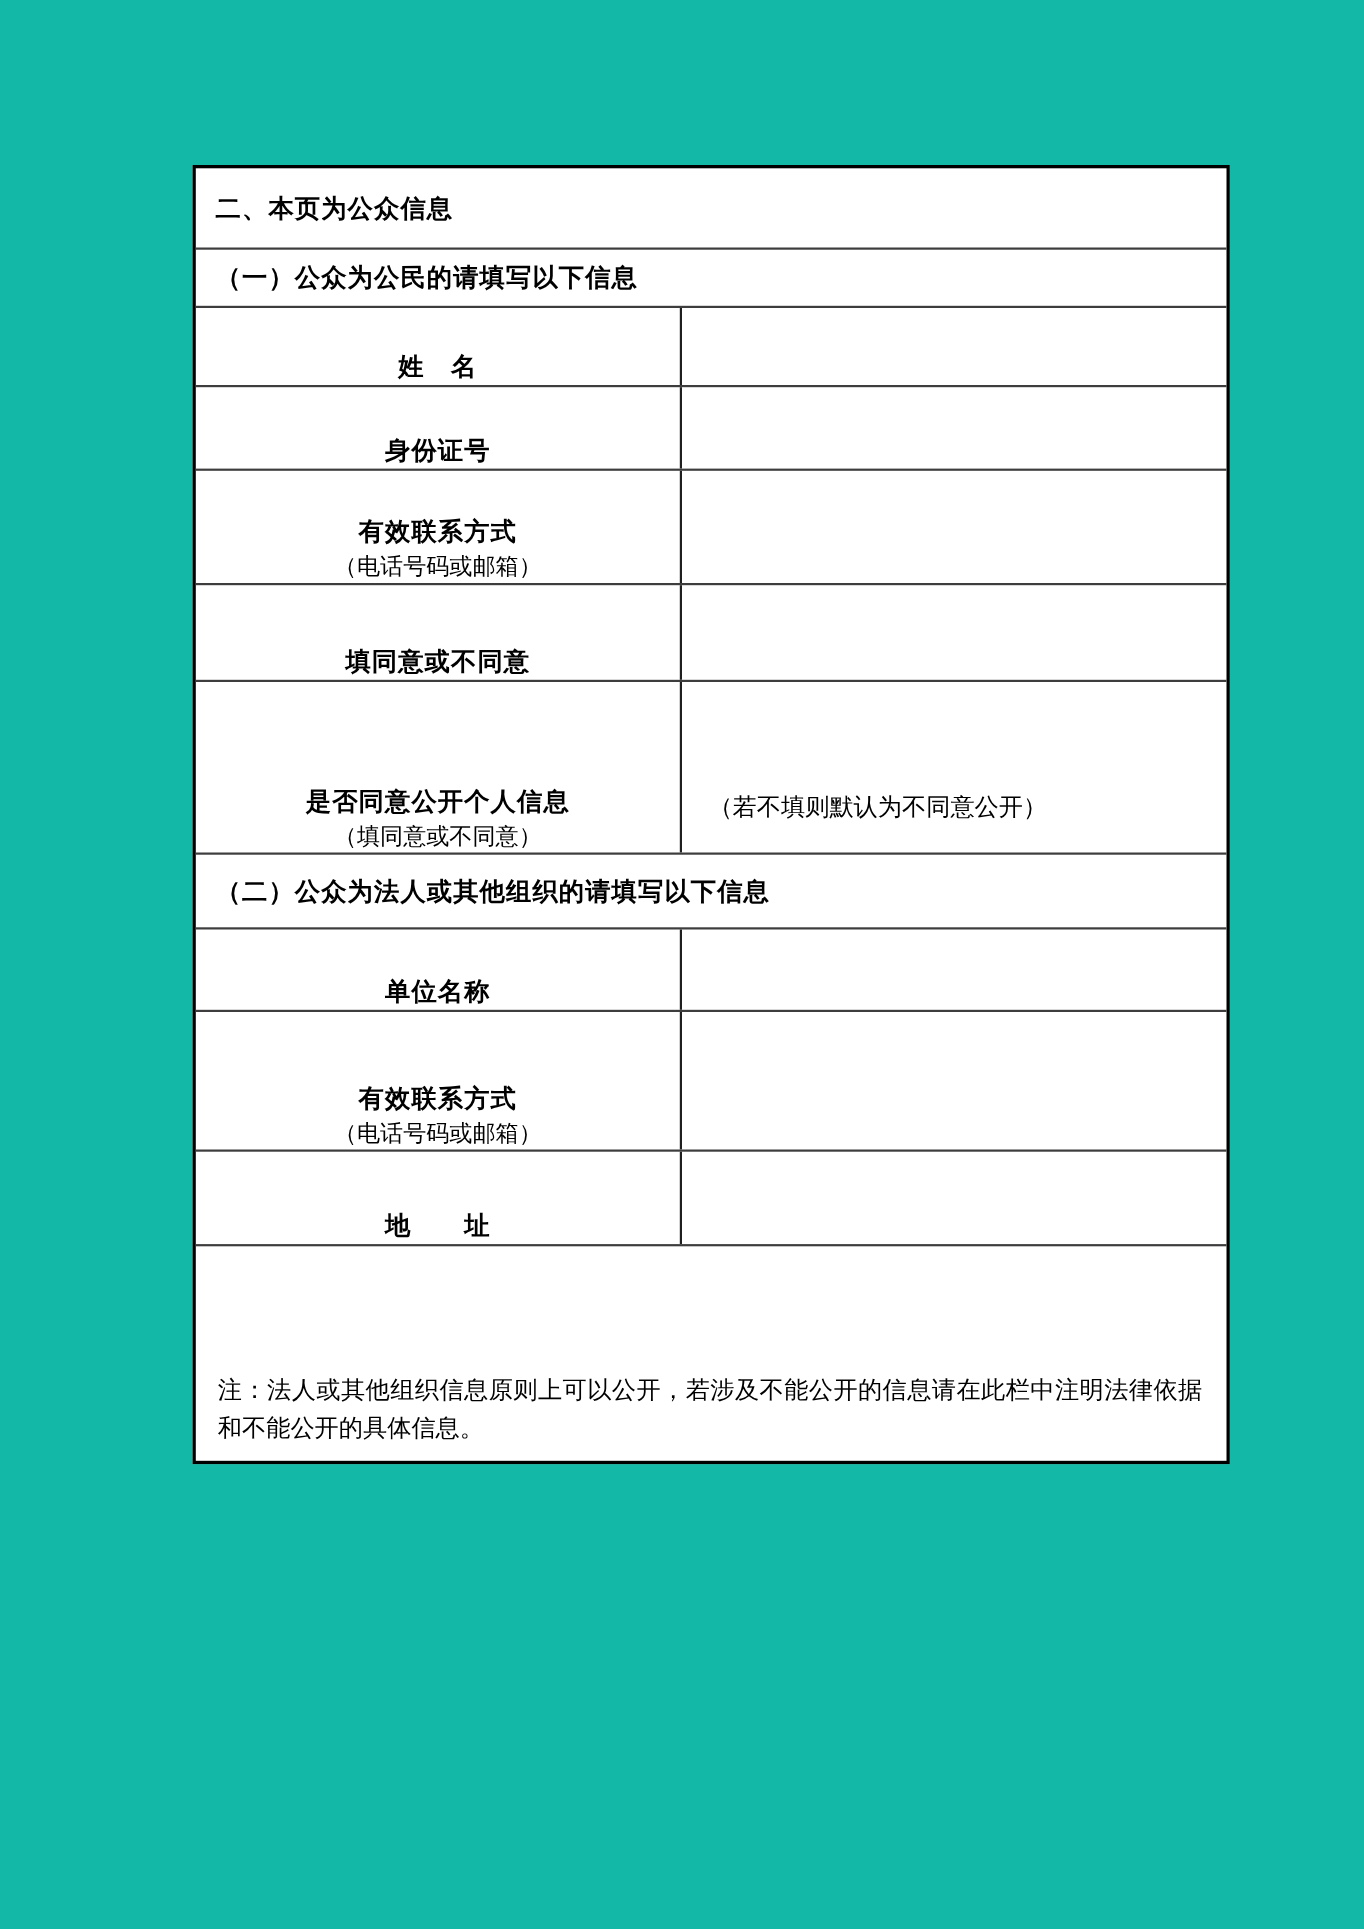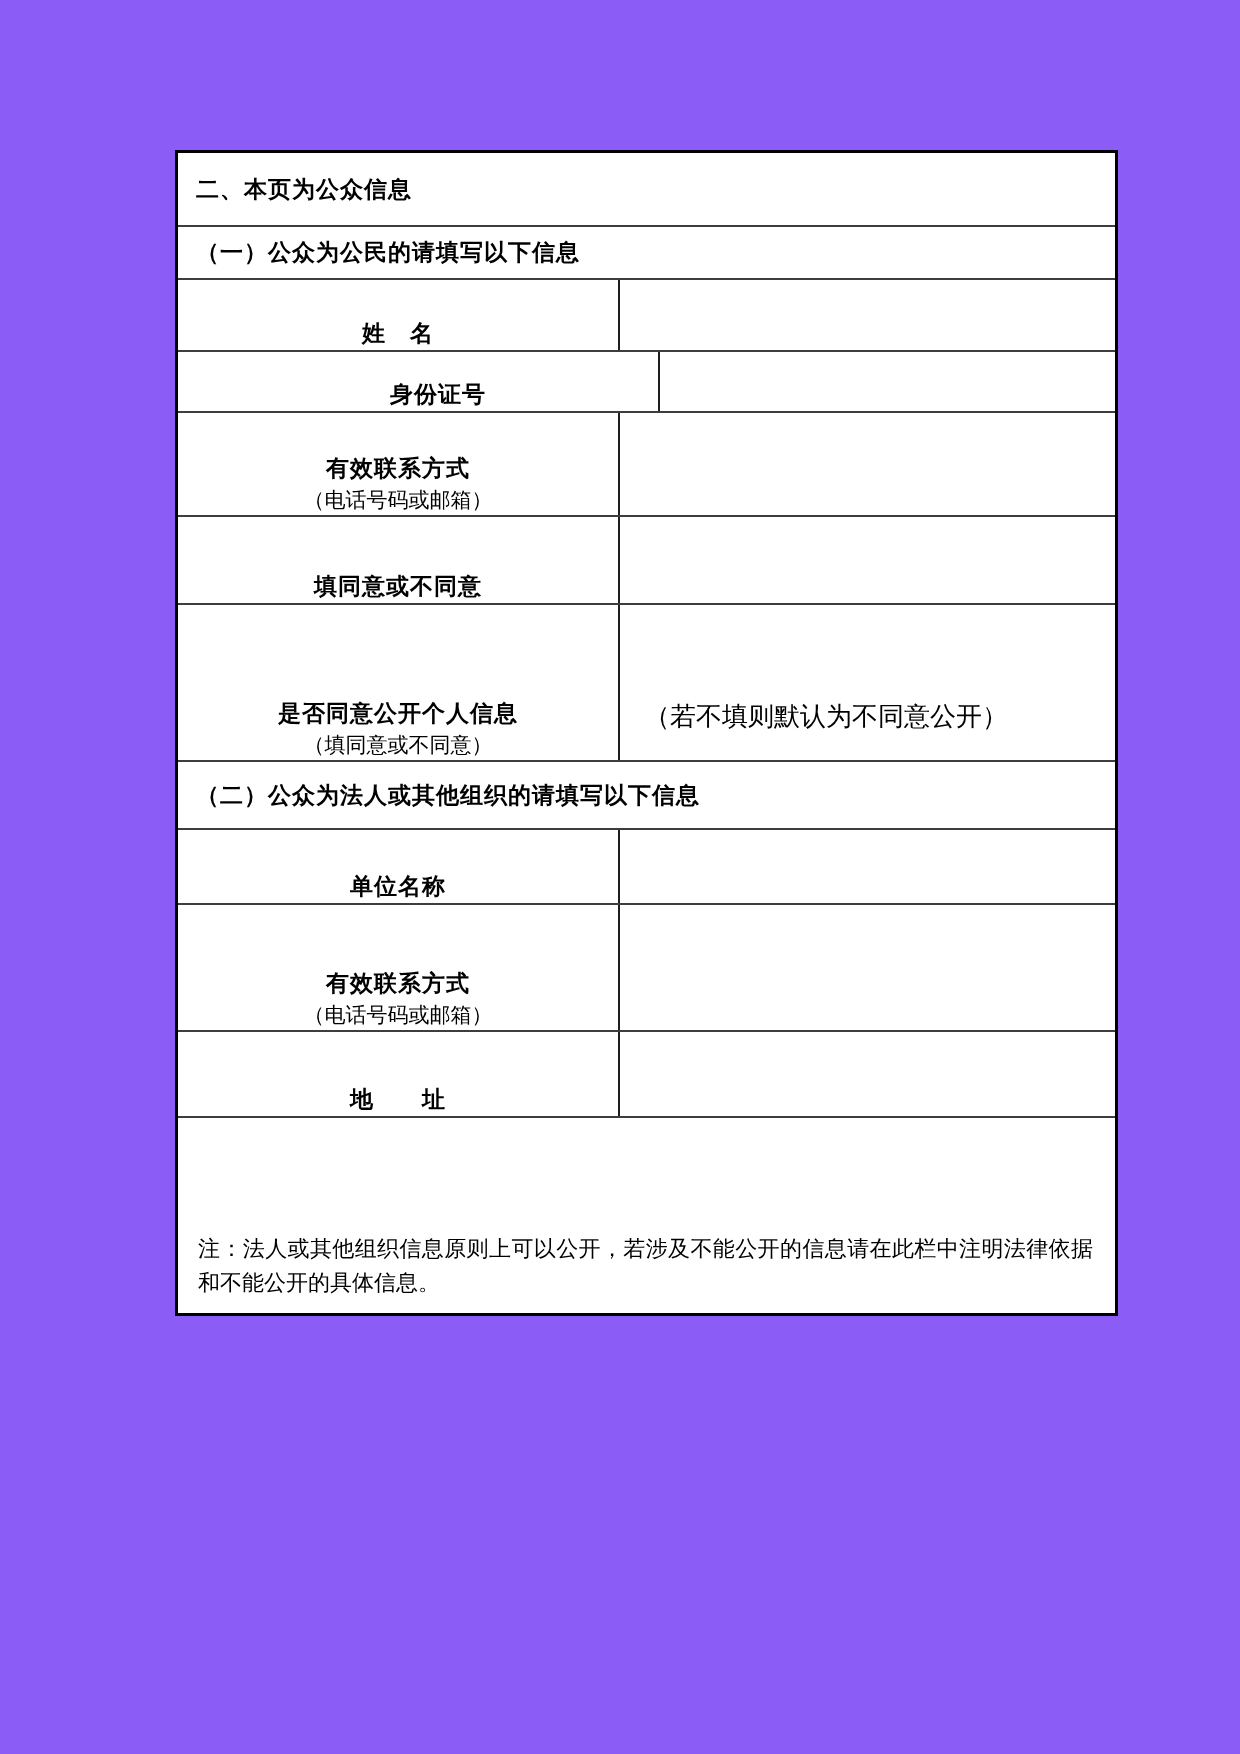--- a/index.html
+++ b/index.html
@@ -5,39 +5,39 @@
   * { margin: 0; padding: 0; box-sizing: border-box; }
   html, body { background: #ffffff; }
   body {
     width: 1240px; height: 1754px;
     font-family: "Liberation Serif", "DejaVu Serif", serif;
     color: #000000;
   }
   .page {
     position: relative;
     width: 1240px; height: 1754px;
-    background: #8b5cf6;
+    background: #14b8a6;
     overflow: hidden;
   }
   .form-table {
     position: absolute;
     left: 175px; top: 150px;
     width: 943px;
     border: 3px solid #000000;
     display: flex;
     flex-direction: column;
     background: #ffffff;
   }
   .row { display: flex; border-top: 2px solid #3d3d3d; }
   .row:first-child { border-top: none; }
 
   .r1  { height: 72px; }
   .r2  { height: 53px; }
   .r3  { height: 72px; }
-  .r4  { height: 61px; padding-left: 40px; }
+  .r4  { height: 76px; }
   .r5  { height: 104px; }
   .r6  { height: 88px; }
   .r7  { height: 157px; }
   .r8  { height: 68px; }
   .r9  { height: 75px; }
   .r10 { height: 73px; }
   .r11 { height: 127px; }
   .r12 { height: 86px; gap: 11px; }
   .r13 { height: 197px; }
 
@@ -69,21 +69,21 @@
   }
   .sublabel {
     font-weight: normal;
     font-size: 21px;
     line-height: 30px;
   }
   .hint-cell {
     display: flex;
     align-items: flex-end;
     padding: 0 10px 26px 24px;
-    font-size: 26px;
+    font-size: 22px;
     border-radius: 24px;
   }
   .note-cell {
     flex: 1;
     padding: 114px 22px 0 20px;
   }
   .note-text {
     font-size: 22px;
     line-height: 34px;
     text-align: justify;

